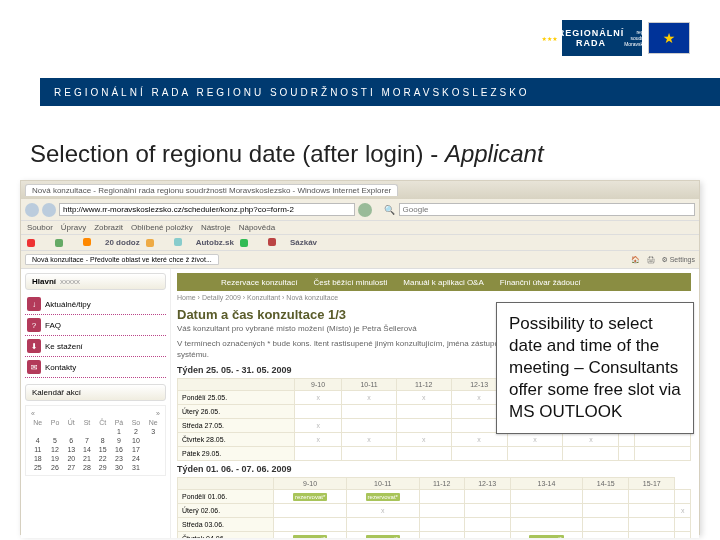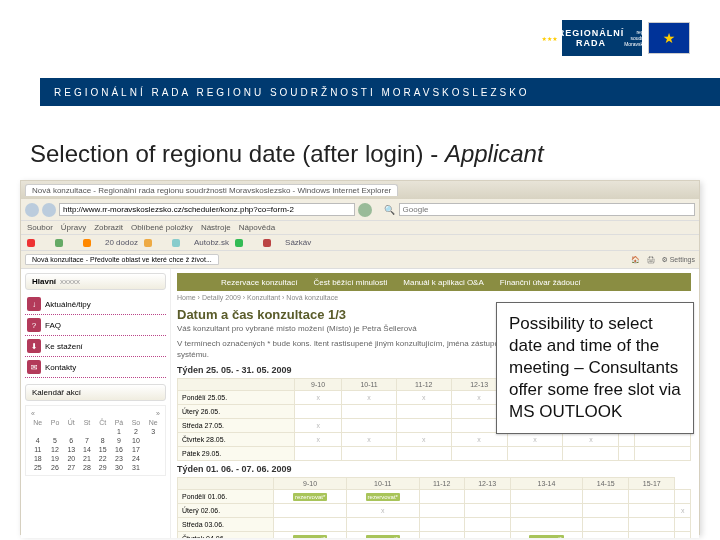--- a/index.html
+++ b/index.html
@@ -15,21 +15,21 @@
   .title .appl { font-style: italic; }
   .browser { position: absolute; top: 180px; left: 20px; width: 680px; height: 355px; border: 1px solid #d6d0c0; background: #f7f5ed; font-size: 9px; box-shadow: 2px 2px 6px rgba(0,0,0,0.15); }
   .b-titlebar { height: 18px; background: linear-gradient(#e8e4d8,#d8d3c2); display: flex; align-items: center; padding: 0 4px; font-size: 8px; color: #555; }
   .b-titlebar .tab { background: #fff; border: 1px solid #ccc; border-bottom: none; padding: 1px 6px; border-radius: 3px 3px 0 0; }
   .b-addr { height: 22px; background: #f2eee2; display: flex; align-items: center; padding: 0 4px; gap: 3px; border-bottom: 1px solid #ddd; }
   .b-addr .navbtn { width: 14px; height: 14px; border-radius: 50%; background: #bcd; display: inline-block; }
   .b-addr input { flex: 1; height: 13px; font-size: 8px; border: 1px solid #bbb; padding: 0 3px; background: #fff; }
   .b-addr .search { width: 100px; }
   .b-menu { height: 14px; background: #f2eee2; display: flex; gap: 8px; padding: 0 6px; font-size: 8px; color: #555; align-items: center; border-bottom: 1px solid #ddd; }
   .b-toolbar { height: 16px; background: #f2eee2; display: flex; gap: 6px; padding: 0 6px; font-size: 8px; color: #556; align-items: center; border-bottom: 1px solid #ddd; }
-  .b-tool { display: flex; align-items: flex-end; gap: 14px; }
+  .b-tool { display: flex; align-items: flex-start; gap: 14px; font-weight: bold; }
   .b-tool .dot { width: 8px; height: 8px; border-radius: 2px; display: inline-block; }
   .b-tabrow { height: 18px; background: #f2eee2; display: flex; align-items: center; padding: 0 4px; border-bottom: 1px solid #ddd; }
   .b-tabrow .doctab { background: #fff; border: 1px solid #ccc; padding: 1px 6px; font-size: 7px; border-radius: 2px 2px 0 0; }
   .b-tabrow .right { margin-left: auto; display: flex; gap: 6px; font-size: 7px; color: #666; align-items: center; }
   .page { background: #fff; height: calc(100% - 84px); display: flex; }
   .sidebar { width: 150px; border-right: 1px solid #eee; padding: 4px; }
   .sb-head { background: linear-gradient(#fff,#f0ede0); border: 1px solid #ddd; font-size: 8px; padding: 3px 6px; margin-bottom: 4px; display: flex; align-items: center; gap: 4px; border-radius: 3px; }
   .sb-item { display: flex; align-items: center; gap: 4px; padding: 3px 2px; border-bottom: 1px dotted #b48; font-size: 8px; }
   .sb-ico { width: 14px; height: 14px; background: #b33a5a; border-radius: 2px; display: flex; align-items: center; justify-content: center; color: #fff; font-size: 8px; }
   .cal-title { background: linear-gradient(#fff,#f0ede0); border: 1px solid #ddd; font-size: 8px; padding: 3px 6px; margin-top: 6px; border-radius: 3px; }

